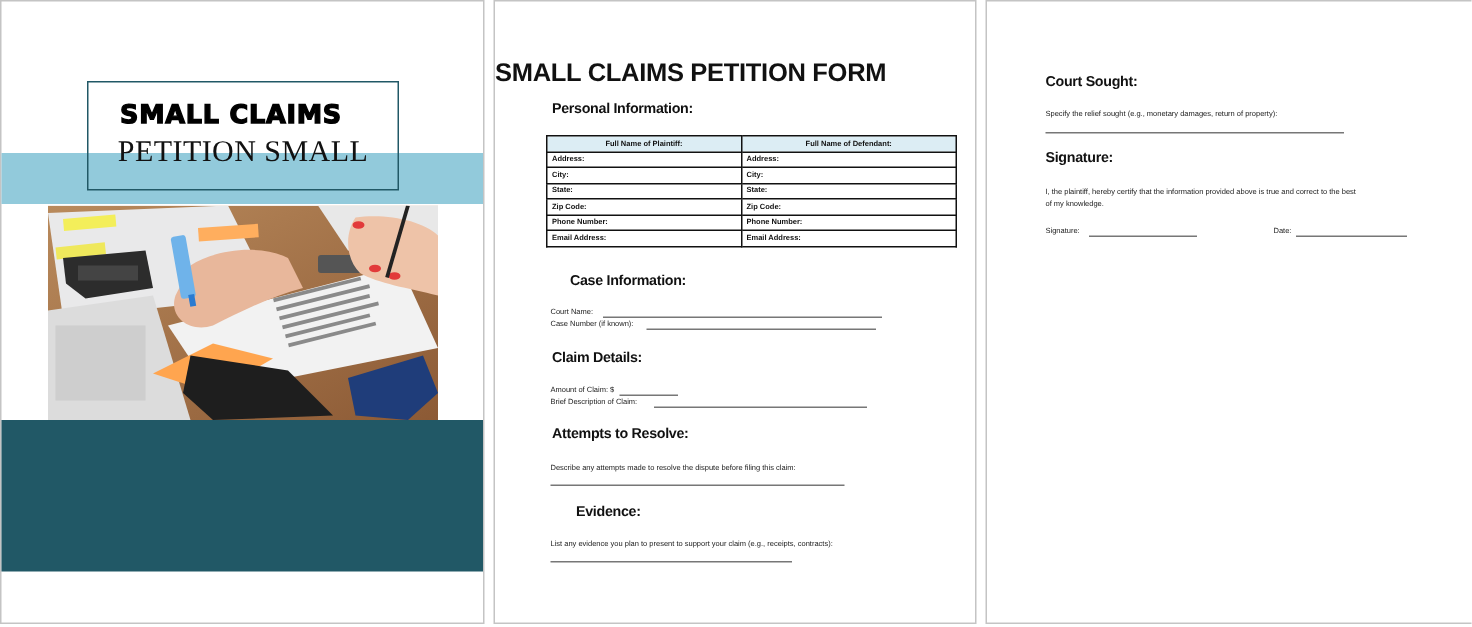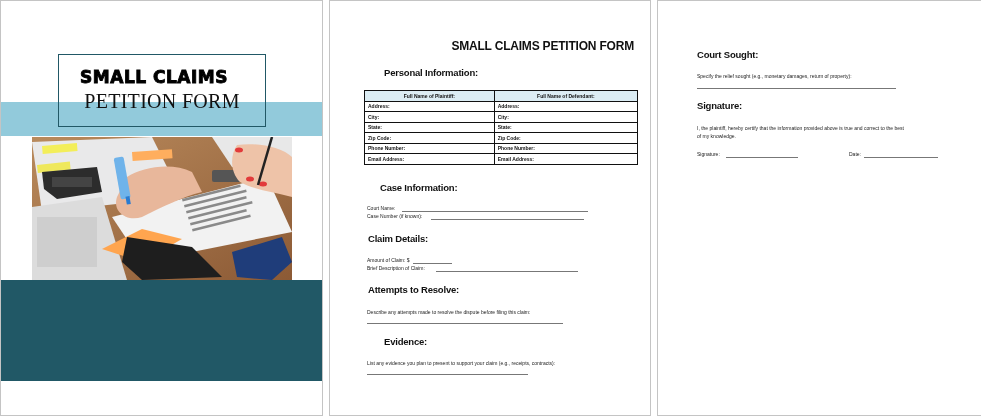--- a/index.html
+++ b/index.html
@@ -29,22 +29,22 @@
     }
     .title-line2 {
       position: absolute; left: 0; right: 0; top: 35px;
       font-family: "Liberation Serif", serif; font-size: 20px; color: #111; letter-spacing: 0.3px;
     }
     .photo { position: absolute; left: 31px; top: 136px; width: 260px; height: 143px; overflow: hidden; }
     .photo svg { display: block; }
 
     
     .doc-title {
-      position: absolute; left: 0; right: 16px; top: 38px; text-align: right;
-      font-weight: bold; font-size: 12px; letter-spacing: -0.2px;
+      position: absolute; left: 0; right: 3px; top: 38px; text-align: left;
+      font-weight: bold; font-size: 17px; letter-spacing: -0.2px;
       font-family: "Liberation Sans", sans-serif;
     }
     .h2 {
       position: absolute; font-weight: bold; font-size: 9.5px; letter-spacing: -0.2px;
     }
     .txt { position: absolute; font-size: 5px; color: #222; white-space: nowrap; }
     .uline { position: absolute; height: 0; border-top: 0.7px solid #777; }
 
     table.info {
       position: absolute; left: 34px; top: 89px; width: 274px; border-collapse: collapse;
@@ -55,21 +55,21 @@
     }
     table.info th { background: #dcedf4; text-align: center; font-weight: bold; }
   </style>
 </head>
 <body>
 
 <div class="page" id="page1">
   <div class="band-light"></div>
   <div class="title-box">
     <div class="title-line1">SMALL CLAIMS</div>
-    <div class="title-line2">PETITION FORM</div>
+    <div class="title-line2">PETITION SMALL</div>
   </div>
   <div class="photo">
     <svg width="260" height="143" viewBox="0 0 260 143">
       <defs>
         <linearGradient id="desk" x1="0" y1="0" x2="1" y2="1">
           <stop offset="0" stop-color="#b98a5c"></stop>
           <stop offset="1" stop-color="#8c5a35"></stop>
         </linearGradient>
       </defs>
       <rect width="260" height="143" fill="url(#desk)"></rect>
@@ -112,21 +112,21 @@
       <ellipse cx="231" cy="47" rx="4" ry="2.5" fill="#e23a3a"></ellipse>
       <line x1="240" y1="0" x2="226" y2="48" stroke="#222" stroke-width="2.5"></line>
     </svg>
   </div>
   <div class="band-dark"></div>
 </div>
 
 <div class="page" id="page2">
   <div class="doc-title">SMALL CLAIMS PETITION FORM</div>
 
-  <div class="h2" style="left:54px; top:66px;">Personal Information:</div>
+  <div class="h2" style="left:38px; top:66px;">Personal Information:</div>
 
   <table class="info">
     <thead>
       <tr>
         <th>Full Name of Plaintiff:</th>
         <th>Full Name of Defendant:</th>
       </tr>
     </thead>
     <tbody>
       <tr>

